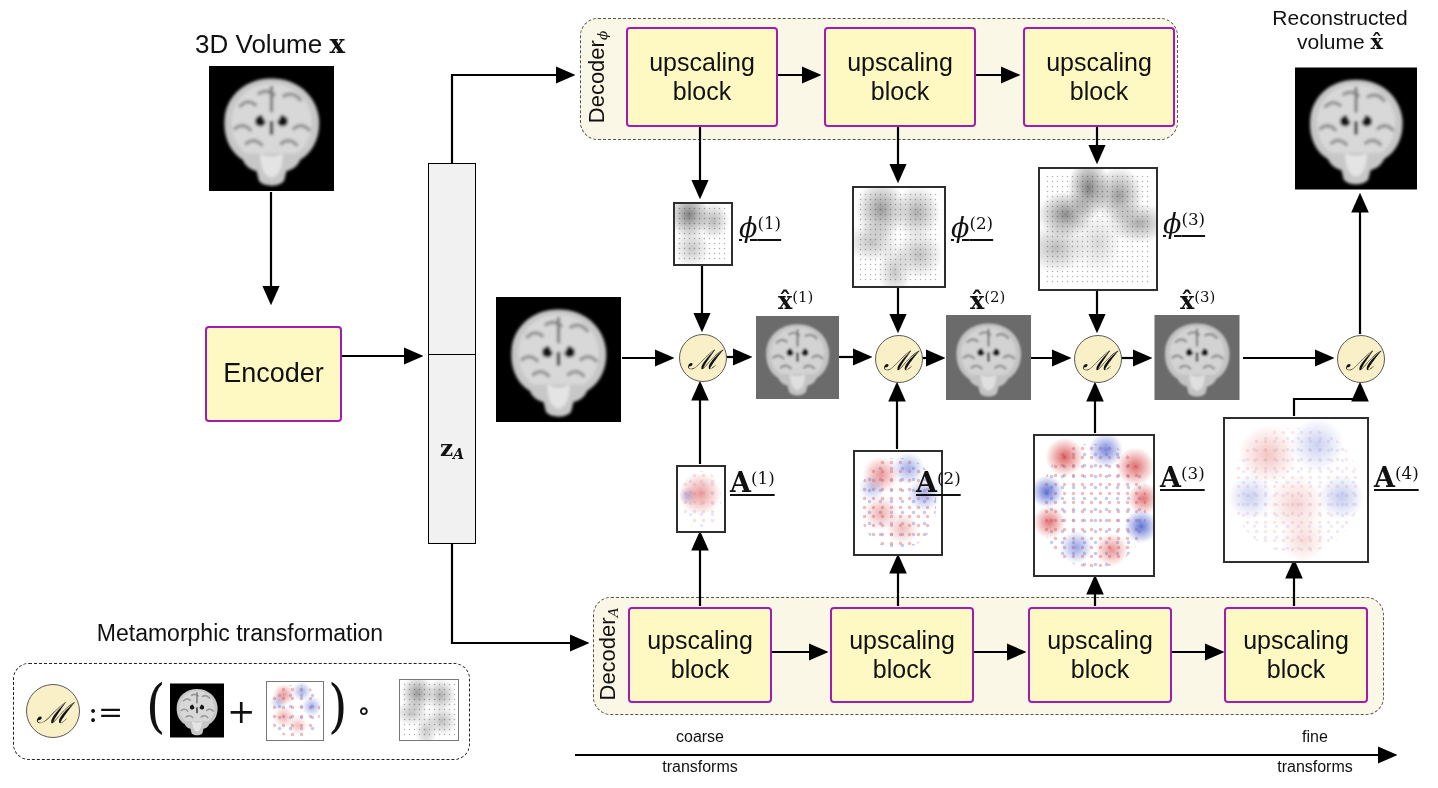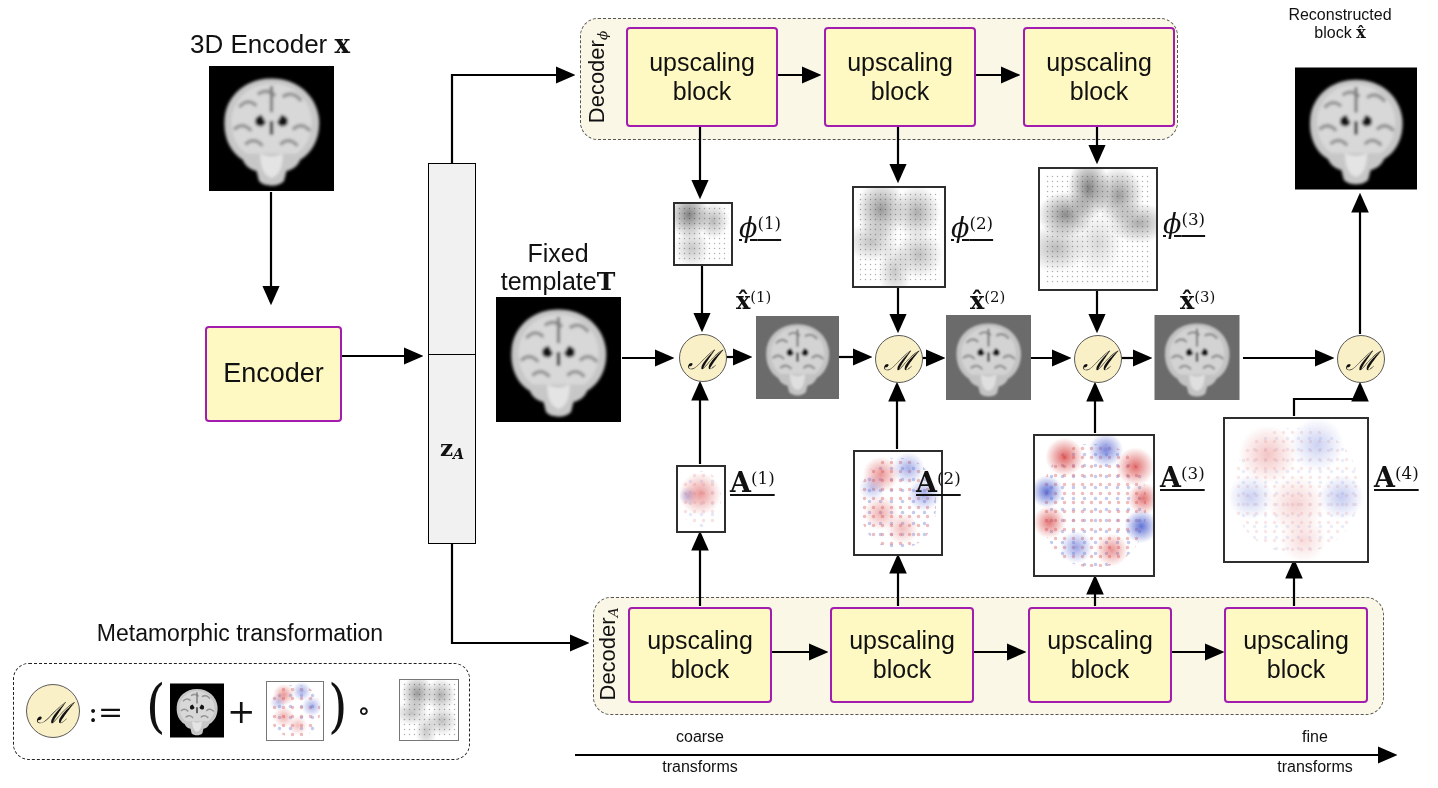--- a/index.html
+++ b/index.html
@@ -161,21 +161,21 @@
       <line x1="1095" y1="606" x2="1095" y2="578" marker-end="url(#ah)"></line>
       <line x1="1294" y1="606" x2="1294" y2="562" marker-end="url(#ah)"></line>
       <line x1="768" y1="652" x2="825" y2="652" marker-end="url(#ah)"></line>
       <line x1="970" y1="652" x2="1023" y2="652" marker-end="url(#ah)"></line>
       <line x1="1168" y1="652" x2="1221" y2="652" marker-end="url(#ah)"></line>
       <line x1="575" y1="755" x2="1394" y2="755" marker-end="url(#ah)"></line>
     </g>
   </svg>
 
   <div class="abs lbl caption" style="left:170px;top:30px;width:200px;font-size:26px;text-align:center">
-    <span>3D Encoder</span>
+    <span>3D Volume</span>
     <span class="math bold">x</span>
   </div>
   <svg class="brainsvg" style="left:208px;top:66px" width="127" height="125" viewBox="0 0 100 100">
     <rect width="100" height="100" fill="#000"></rect>
       <use href="#brainSym"></use>
   </svg>
 
   <div class="abs block ctr" style="left:205px;top:326px;width:133px;height:92px;font-size:27px">
     <span>Encoder</span>
   </div>
@@ -207,33 +207,29 @@
   </div>
   <div class="abs frame quiver q2" style="left:852px;top:186px;width:90px;height:98px"></div>
   <div class="abs maplabel math it" style="left:951px;top:212px">
     <span>ϕ</span><span class="sup" style="font-style:normal">(2)</span>
   </div>
   <div class="abs frame quiver q3" style="left:1038px;top:167px;width:116px;height:120px"></div>
   <div class="abs maplabel math it" style="left:1163px;top:208px">
     <span>ϕ</span><span class="sup" style="font-style:normal">(3)</span>
   </div>
 
-  <div class="abs lbl caption" style="left:470px;top:239px;width:176px;font-size:25px;text-align:center">
-    <span>Fixed</span><br>
-    <span>template</span><span class="math bold">T</span>
-  </div>
   <svg class="brainsvg" style="left:495px;top:297px" width="127" height="125" viewBox="0 0 100 100">
     <rect width="100" height="100" fill="#000"></rect>
       <use href="#brainSym"></use>
   </svg>
 
   <div class="abs opcircle ctr math it" style="left:679px;top:334px;width:46px;height:46px">
       <span>ℳ</span>
     </div>
-  <div class="abs xhatlabel math bold" style="left:736px;top:286px">
+  <div class="abs xhatlabel math bold" style="left:778px;top:286px">
     <span>x̂</span><span class="sup" style="font-weight:normal">(1)</span>
   </div>
   <svg class="brainsvg" style="left:756px;top:315px" width="83" height="85" viewBox="0 0 100 100">
     <rect width="100" height="100" fill="#6b6b6b"></rect>
       <g opacity=".96">
         <use href="#brainSym"></use>
       </g>
   </svg>
 
   <div class="abs opcircle ctr math it" style="left:875px;top:335px;width:46px;height:46px">
@@ -259,23 +255,23 @@
     <rect width="100" height="100" fill="#6b6b6b"></rect>
       <g opacity=".96">
         <use href="#brainSym"></use>
       </g>
   </svg>
 
   <div class="abs opcircle ctr math it" style="left:1337px;top:335px;width:46px;height:46px">
       <span>ℳ</span>
     </div>
 
-  <div class="abs lbl caption" style="left:1245px;top:6px;width:190px;font-size:16px;text-align:center">
+  <div class="abs lbl caption" style="left:1245px;top:6px;width:190px;font-size:21px;text-align:center">
     <span>Reconstructed</span><br>
-    <span>block</span>
+    <span>volume</span>
     <span class="math bold">x̂</span>
   </div>
   <svg class="brainsvg" style="left:1295px;top:67px" width="122" height="123" viewBox="0 0 100 100">
     <rect width="100" height="100" fill="#000"></rect>
       <use href="#brainSym"></use>
   </svg>
 
   <div class="abs frame amap a1" style="left:676px;top:465px;width:46px;height:64px"></div>
   <div class="abs maplabel math bold" style="left:730px;top:467px">
     <span>A</span><span class="sup" style="font-weight:normal">(1)</span>

